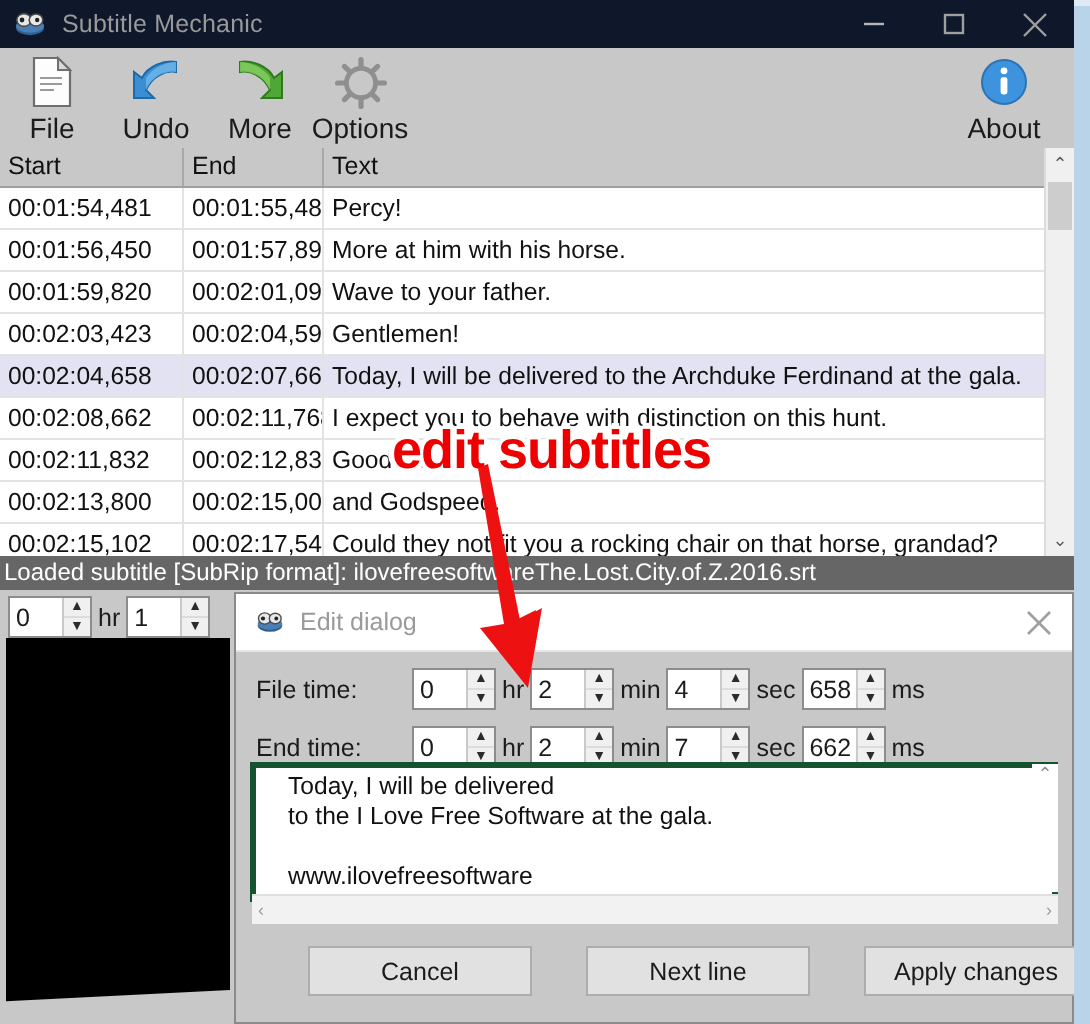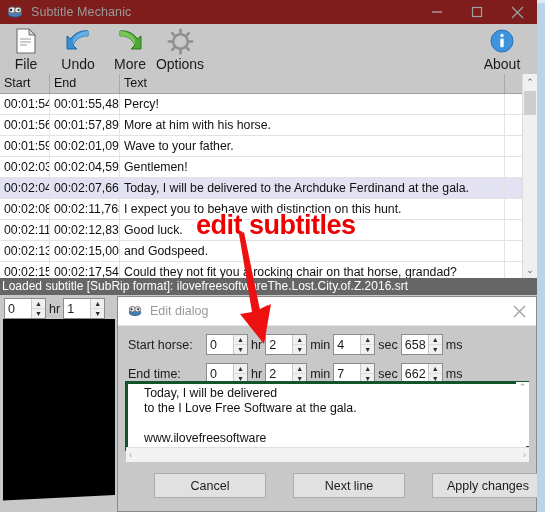--- a/index.html
+++ b/index.html
@@ -9,21 +9,21 @@
     background:#b9d3e8;
     -webkit-font-smoothing:antialiased;
   }
   .app{
     position:absolute;left:0;top:0;width:537px;height:512px;
     background:#c8c8c8;overflow:hidden;
   }
   
   .titlebar{
     position:absolute;left:0;top:0;width:537px;height:24px;
-    background:#7f1d1d;display:flex;align-items:center;justify-content:space-between;
+    background:#0f172a;display:flex;align-items:center;justify-content:space-between;
   }
   .title-icon{width:18px;height:16px;margin-left:6px;position:relative;flex:none;}
   .title-text{
     font-size:12.5px;color:#9a9a9a;margin-left:7px;letter-spacing:0.1px;
     white-space:nowrap;
   }
   .wbtns{margin-left:auto;display:flex;height:24px;}
   .wbtn{width:40px;height:24px;display:flex;align-items:center;justify-content:center;}
   .wbtn svg{display:block;}
   
@@ -43,21 +43,21 @@
     background:#ffffff;
   }
   .ghead{
     display:flex;height:19px;background:#c8c8c8;border-bottom:1px solid #9f9f9f;
     font-size:12.5px;color:#111;
   }
   .ghead div{
     padding-left:4px;line-height:19px;box-sizing:border-box;
     border-right:1px solid #a9a9a9;overflow:hidden;white-space:nowrap;
   }
-  .c1{width:50px;flex:none;}
+  .c1{width:92px;flex:none;}
   .c2{width:70px;flex:none;}
   .c3{width:385px;flex:none;}
   .grow{
     display:flex;height:20px;border-bottom:1px solid #e3e3e3;
     font-size:12.3px;color:#111;background:#fff;
   }
   .grow.sel{background:#e2e2f2;}
   .grow div{
     padding-left:4px;line-height:20px;box-sizing:border-box;
     border-right:1px solid #e3e3e3;overflow:hidden;white-space:nowrap;
@@ -378,21 +378,21 @@
         <svg width="13" height="13">
             <line x1="1" y1="1" x2="12" y2="12" stroke="#9f9f9f" stroke-width="1.3"></line>
             <line x1="12" y1="1" x2="1" y2="12" stroke="#9f9f9f" stroke-width="1.3"></line>
           </svg>
       </span>
     </div>
 
     <div class="dlg-body">
 
       <div class="timerow">
-        <span class="lab">Start horse:</span>
+        <span class="lab">File time:</span>
         <span class="spin">
           <span class="val">0</span>
           <span class="btns">
             <span>▲</span>
             <span>▼</span>
           </span>
         </span>
         <span class="unit">hr</span>
         <span class="spin">
           <span class="val">2</span>

